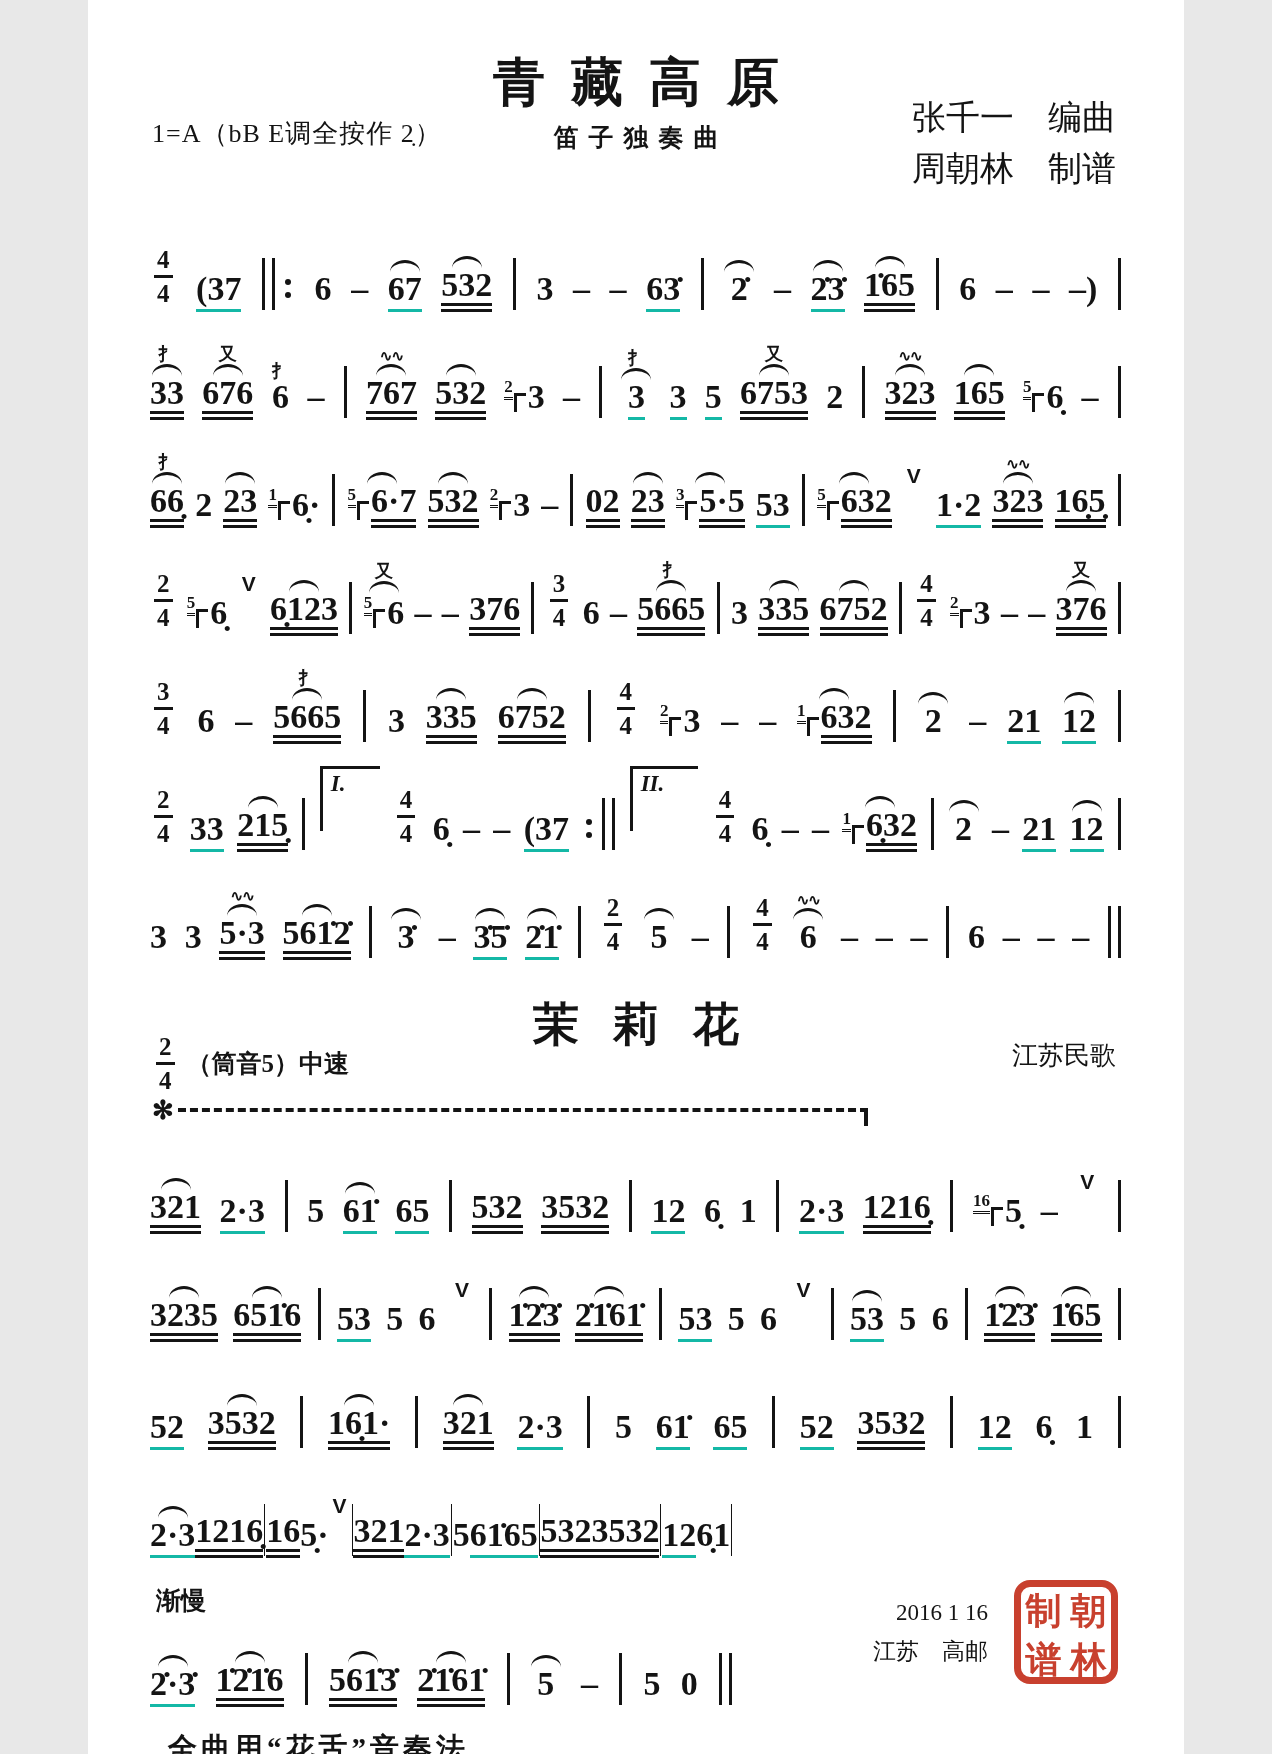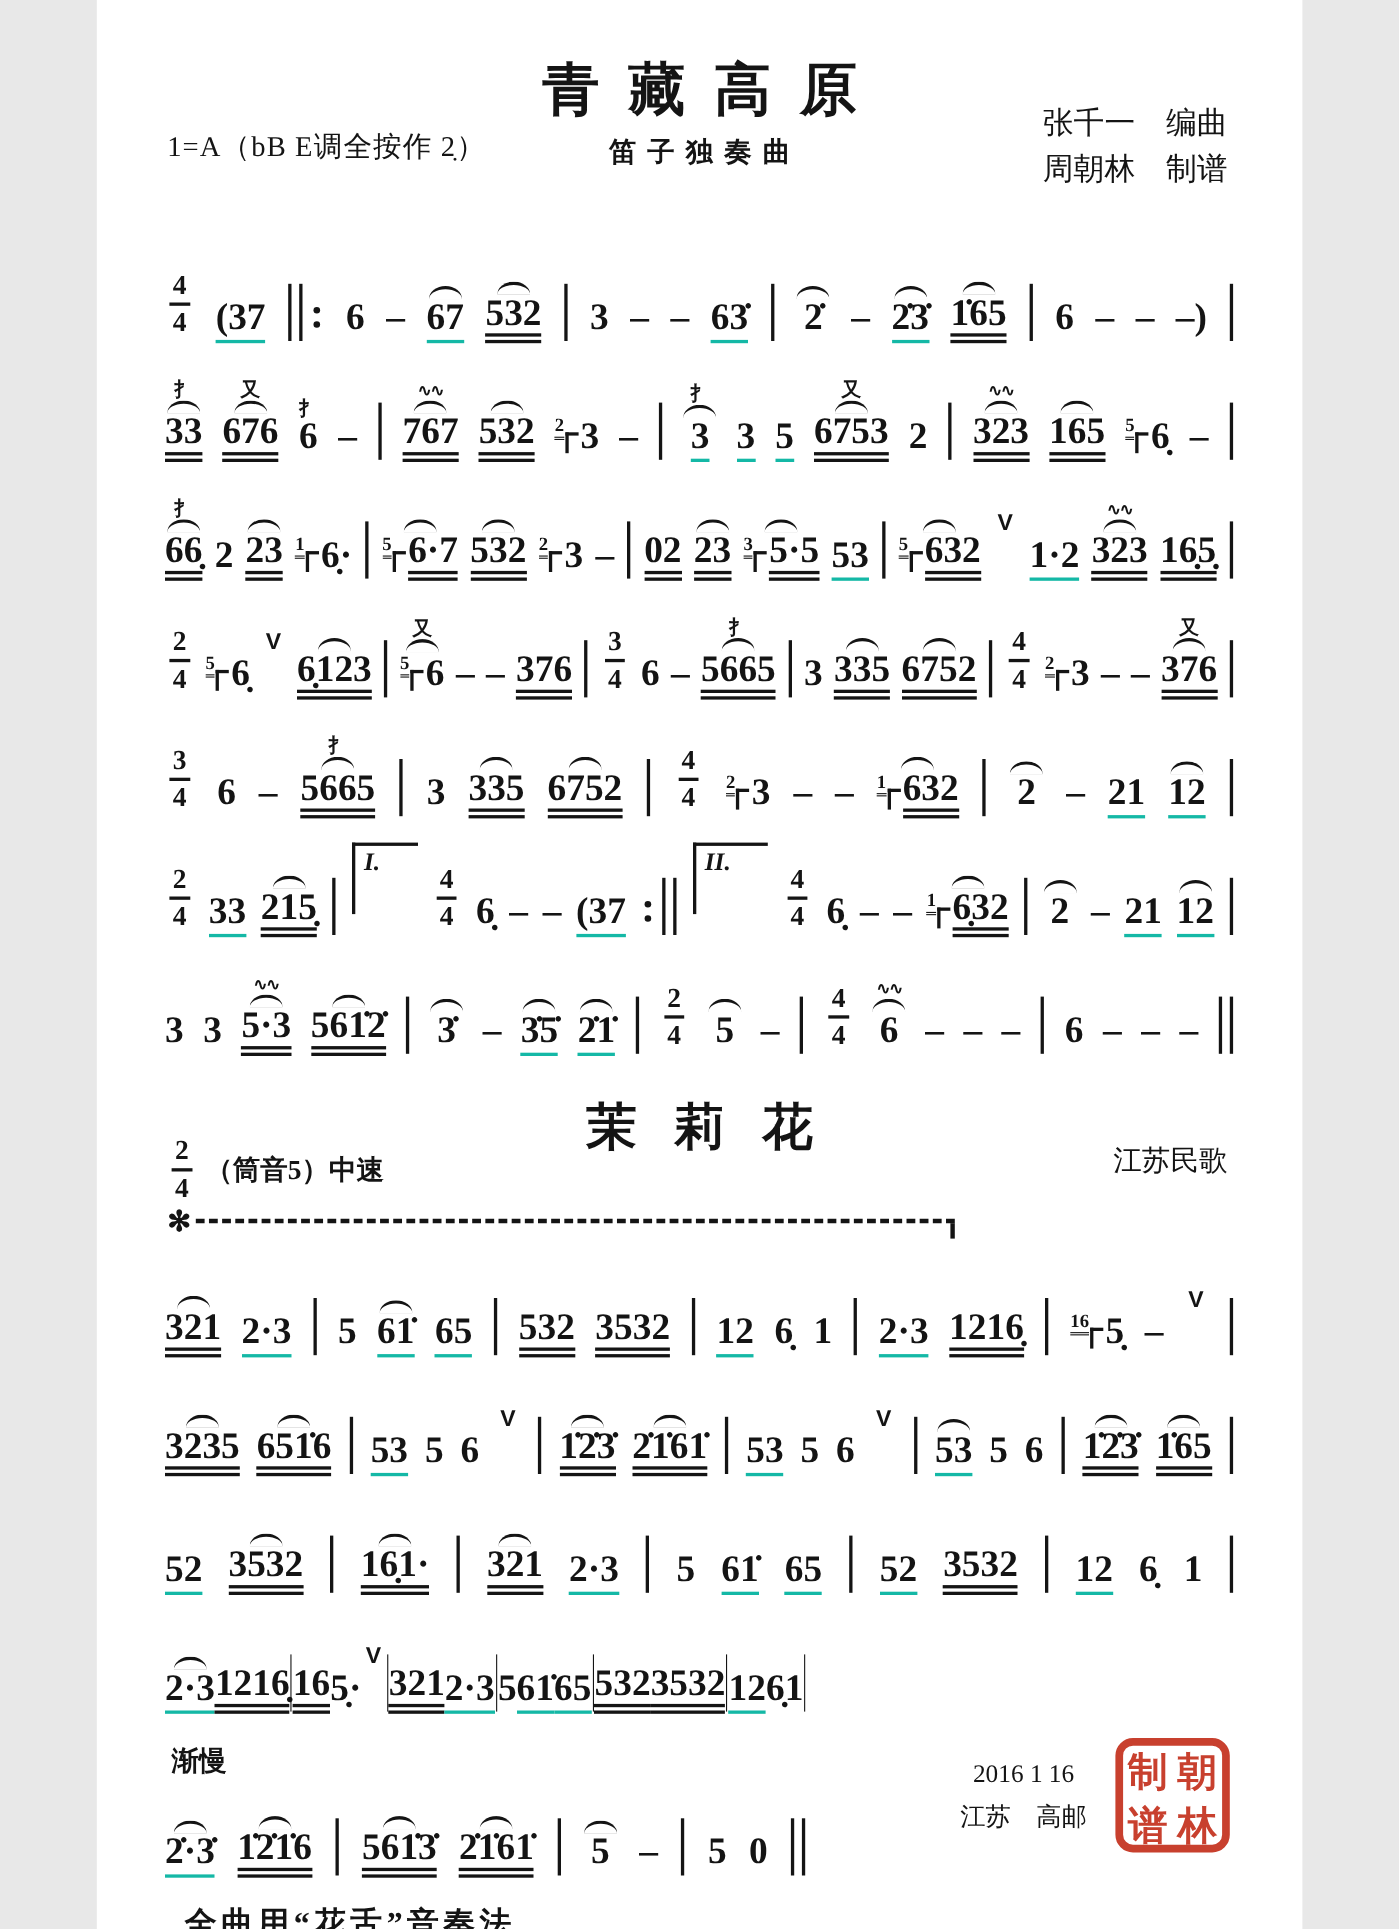--- a/index.html
+++ b/index.html
@@ -16,21 +16,21 @@
   }
   .p1-sub{
     text-align:center;font-weight:700;font-size:25px;letter-spacing:10px;
     padding-left:10px;margin-top:10px;
   }
   .p1-key{
     position:absolute;left:2px;top:62px;font-weight:400;font-size:26px;
     letter-spacing:1px;
   }
   .credits{
-    position:absolute;right:6px;top:38px;text-align:right;font-size:28px;
+    position:absolute;right:6px;top:38px;text-align:right;font-size:34px;
     line-height:1.5;font-weight:400;
   }
   .p2-head{position:relative;height:96px;margin-top:34px;}
   .p2-title{
     text-align:center;font-weight:700;font-size:46px;
     letter-spacing:34px;padding-left:34px;
   }
   .p2-left{position:absolute;left:2px;top:40px;display:flex;align-items:center;gap:8px;
     font-weight:700;font-size:25px;}
   .p2-source{position:absolute;right:6px;top:44px;font-size:26px;}
@@ -71,21 +71,21 @@
   }
   .ts{display:flex;flex-direction:column;align-items:center;margin:0 4px 6px;
     font-weight:700;font-size:25px;line-height:1;}
   .ts .n{border-bottom:3px solid #141414;padding:0 3px 3px;}
   .ts .d{padding-top:3px;}
   
   .ritard{font-weight:700;font-size:25px;margin:26px 0 -18px 6px;
     font-family:"Liberation Sans",sans-serif;}
   .footnote{font-weight:700;font-size:29px;letter-spacing:4px;margin:22px 0 0 18px;}
   .fright{position:absolute;right:66px;bottom:70px;display:flex;align-items:center;gap:26px;}
-  .fdates{font-size:23px;line-height:1.7;text-align:center;}
+  .fdates{font-size:23px;line-height:1.7;text-align:right;}
   .seal{
     width:104px;height:104px;border:7px solid #c8402e;border-radius:16px;
     display:grid;grid-template-columns:1fr 1fr;place-items:center;
     color:#c8402e;font-weight:700;font-size:36px;box-sizing:border-box;
   }
 </style>
 </head>
 <body>
 
 <div class="page">

